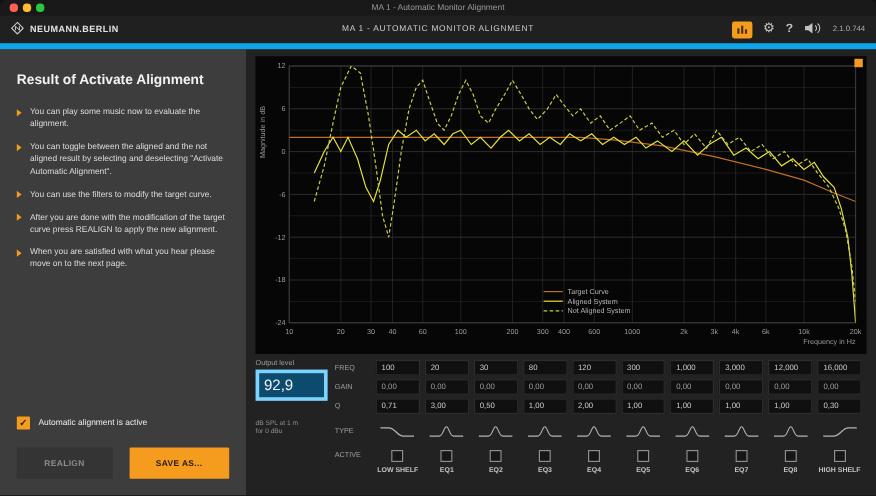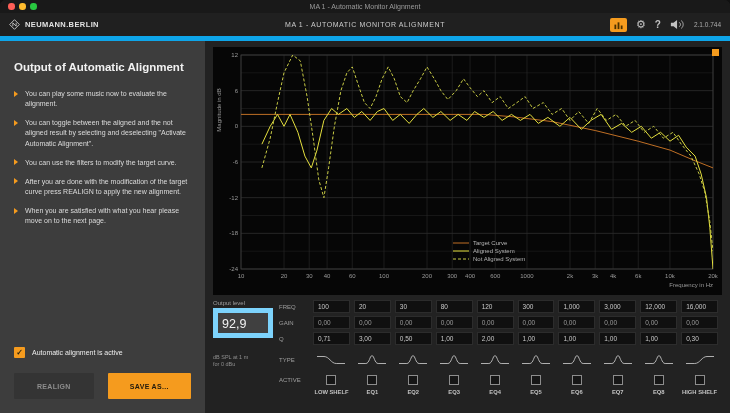--- a/index.html
+++ b/index.html
@@ -46,21 +46,21 @@
   
   .main{flex:1;min-width:0;background:#222222;padding:6px 8px 4px 8px;box-sizing:border-box;display:flex;flex-direction:column;}
   .chart-wrap{position:relative;height:248px;background:#060606;}
   svg.chart{display:block;width:509px;height:248px;}
   .indicator{position:absolute;top:2px;right:3px;width:7px;height:7px;background:#F59B1E;}
 
   
   .eq{margin-top:5px;display:flex;gap:6px;}
   .eq-left{flex:0 0 60px;width:60px;}
   .ol-label{font-size:6px;color:#9f9f9f;margin-bottom:2px;}
-  .ol-valuebox{background:#404040;border:5px solid #7dd3fc;padding:1px 4px;margin-bottom:16px;}
+  .ol-valuebox{background:#0c4a6e;border:3px solid #7dd3fc;padding:1px 4px;margin-bottom:16px;}
   .ol-value{font-size:12.5px;color:#f2f2f2;}
   .ol-unit{font-size:5.5px;color:#8f8f8f;line-height:1.25;}
   .eq-table{flex:1;min-width:0;}
   .eq-row{display:flex;align-items:center;margin-bottom:3px;}
   .eq-rowlabel{flex:0 0 34px;width:34px;font-size:6px;color:#9f9f9f;}
   .eq-cell{flex:1;min-width:0;height:11px;background:#101010;border:1px solid #2c2c2c;color:#c9c9c9;font-size:6.5px;display:flex;align-items:center;padding-left:4px;margin-right:4px;cursor:text;}
   .eq-row.gain .eq-cell{color:#9a9a9a;}
   .eq-type{flex:1;height:22px;display:flex;align-items:center;justify-content:center;margin-right:4px;cursor:pointer;}
   .eq-acell{flex:1;display:flex;align-items:center;justify-content:center;margin-right:4px;height:12px;}
   .eq-check{width:8px;height:8px;border:1px solid #8d8d8d;background:#161616;cursor:pointer;}
@@ -112,21 +112,21 @@
             <path d="M12.8 1.6 C15.6 3.6 15.6 8.4 12.8 10.4" stroke="#c2c2c2" fill="none" stroke-width="1"></path>
           </svg>
       </span>
       <span class="version">2.1.0.744</span>
     </div>
   </div>
 
   <div class="body">
 
     <aside class="sidebar">
-      <h1 class="sidebar-heading">Output of Automatic Alignment</h1>
+      <h1 class="sidebar-heading">Result of Activate Alignment</h1>
       <div>
           <div class="bullet">
             <span class="tri"></span>
             <span class="btext">You can play some music now to evaluate the alignment.</span>
           </div>
           <div class="bullet">
             <span class="tri"></span>
             <span class="btext">You can toggle between the aligned and the not aligned result by selecting and deselecting "Activate Automatic Alignment".</span>
           </div>
           <div class="bullet">

